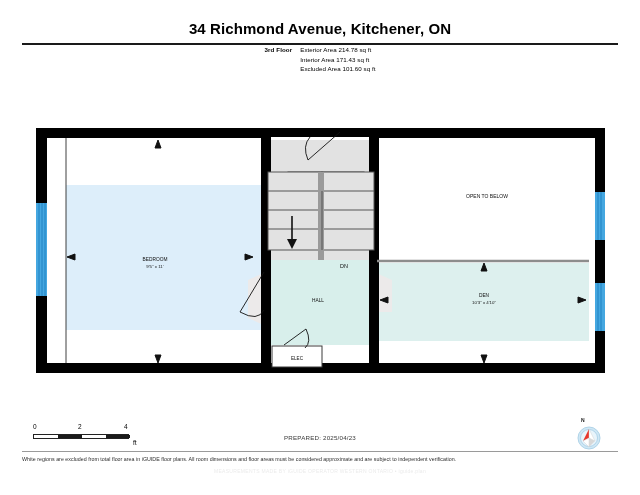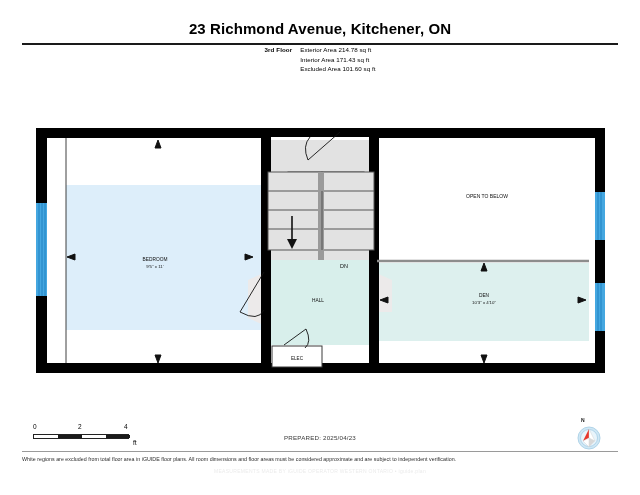--- a/index.html
+++ b/index.html
@@ -92,21 +92,21 @@
     position: absolute; top: 468px; left: 0; width: 640px;
     text-align: center;
     font-size: 5px; color: #ebebeb; letter-spacing: 0.3px;
   }
 
   
 </style>
 </head>
 <body>
 
-<div id="page-title">23 Richmond Avenue, Kitchener, ON</div>
+<div id="page-title">34 Richmond Avenue, Kitchener, ON</div>
 <div id="title-rule"></div>
 
 <div id="area-summary">
   <div class="inner">
     <div id="floor-label">3rd Floor</div>
     <div id="area-lines">
       <div>Exterior Area 214.78 sq ft</div>
       <div>Interior Area 171.43 sq ft</div>
       <div>Excluded Area 101.60 sq ft</div>
     </div>

